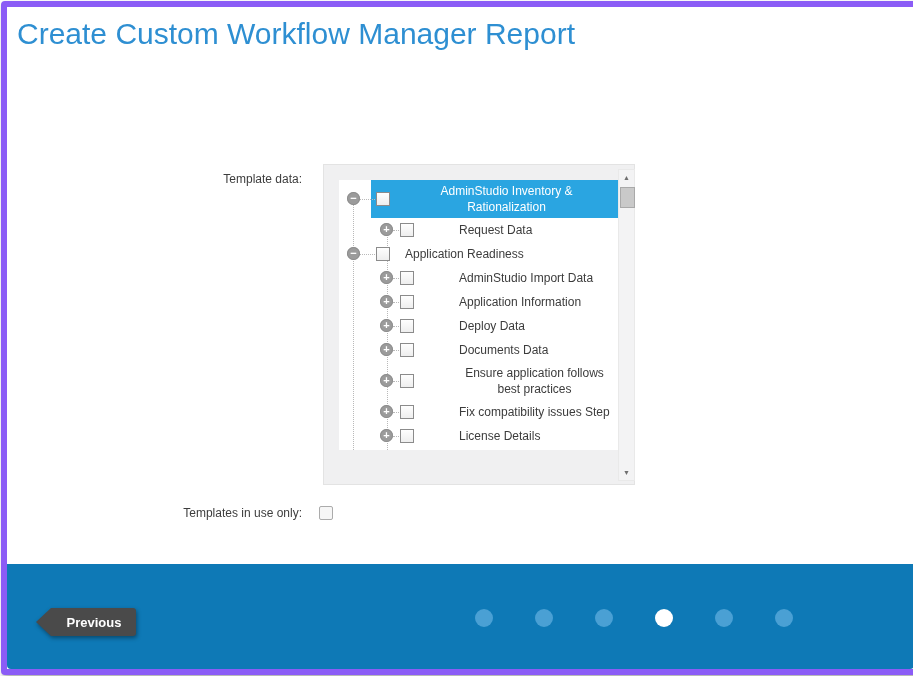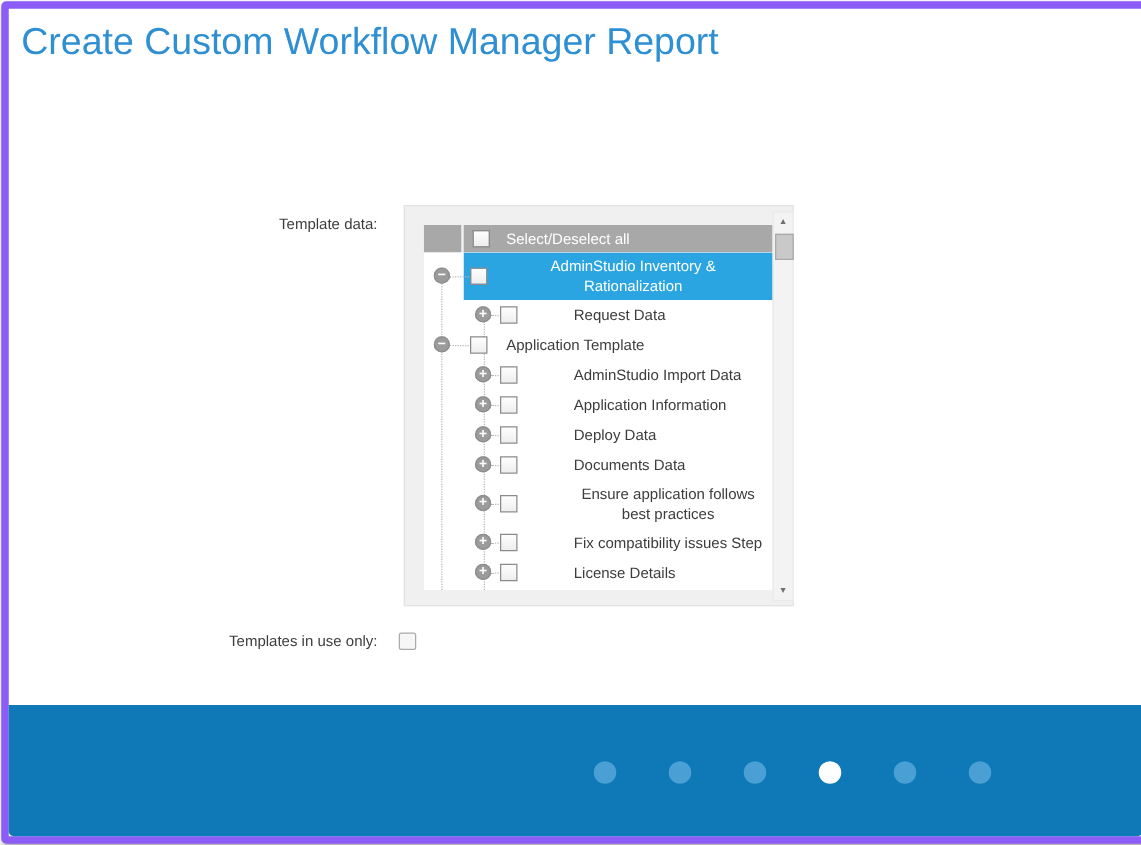--- a/index.html
+++ b/index.html
@@ -77,47 +77,40 @@
 <body>
 
 <div class="card">
 
   <h1 class="title">Create Custom Workflow Manager Report</h1>
 
   <div class="form-label lbl-template">Template data:</div>
 
   <div class="panel">
     <div class="grid">
-      <div class="grid-header">
-        <div class="hcell-corner"></div>
-        <div class="hcell-main">
-          <span class="checkbox"></span>
-          <span class="hlabel">Select/Deselect all</span>
-        </div>
-      </div>
       <div class="rows" id="tree-rows">
         <div class="vline vline-root"></div>
         <div class="vline vline-child"></div>
       <div class="row root selected">
             <div class="hdash"></div>
             <div class="expander">−</div>
             <span class="checkbox"></span>
             <span class="label">AdminStudio Inventory &amp; Rationalization</span>
           </div>
           <div class="row child">
             <div class="hdash"></div>
             <div class="expander">+</div>
             <span class="checkbox"></span>
             <span class="label">Request Data</span>
           </div>
           <div class="row root">
             <div class="hdash"></div>
             <div class="expander">−</div>
             <span class="checkbox"></span>
-            <span class="label">Application Template</span>
+            <span class="label">Application Readiness</span>
           </div>
           <div class="row child">
             <div class="hdash"></div>
             <div class="expander">+</div>
             <span class="checkbox"></span>
             <span class="label">AdminStudio Import Data</span>
           </div>
           <div class="row child">
             <div class="hdash"></div>
             <div class="expander">+</div>
@@ -160,20 +153,25 @@
       <div class="sb-arrow up">▲</div>
       <div class="sb-thumb"></div>
       <div class="sb-arrow down">▼</div>
     </div>
   </div>
 
   <div class="form-label lbl-inuse">Templates in use only:</div>
   <span class="checkbox inuse-cb"></span>
 
   <div class="footer">
+    <div class="btn-wrap wrap-prev">
+      <button class="btn btn-prev">
+        <span>Previous</span>
+      </button>
+    </div>
     <div class="dots" id="dots">
         <div class="dot"></div>
         <div class="dot"></div>
         <div class="dot"></div>
         <div class="dot active"></div>
         <div class="dot"></div>
         <div class="dot"></div>
       </div>
   </div>
 

